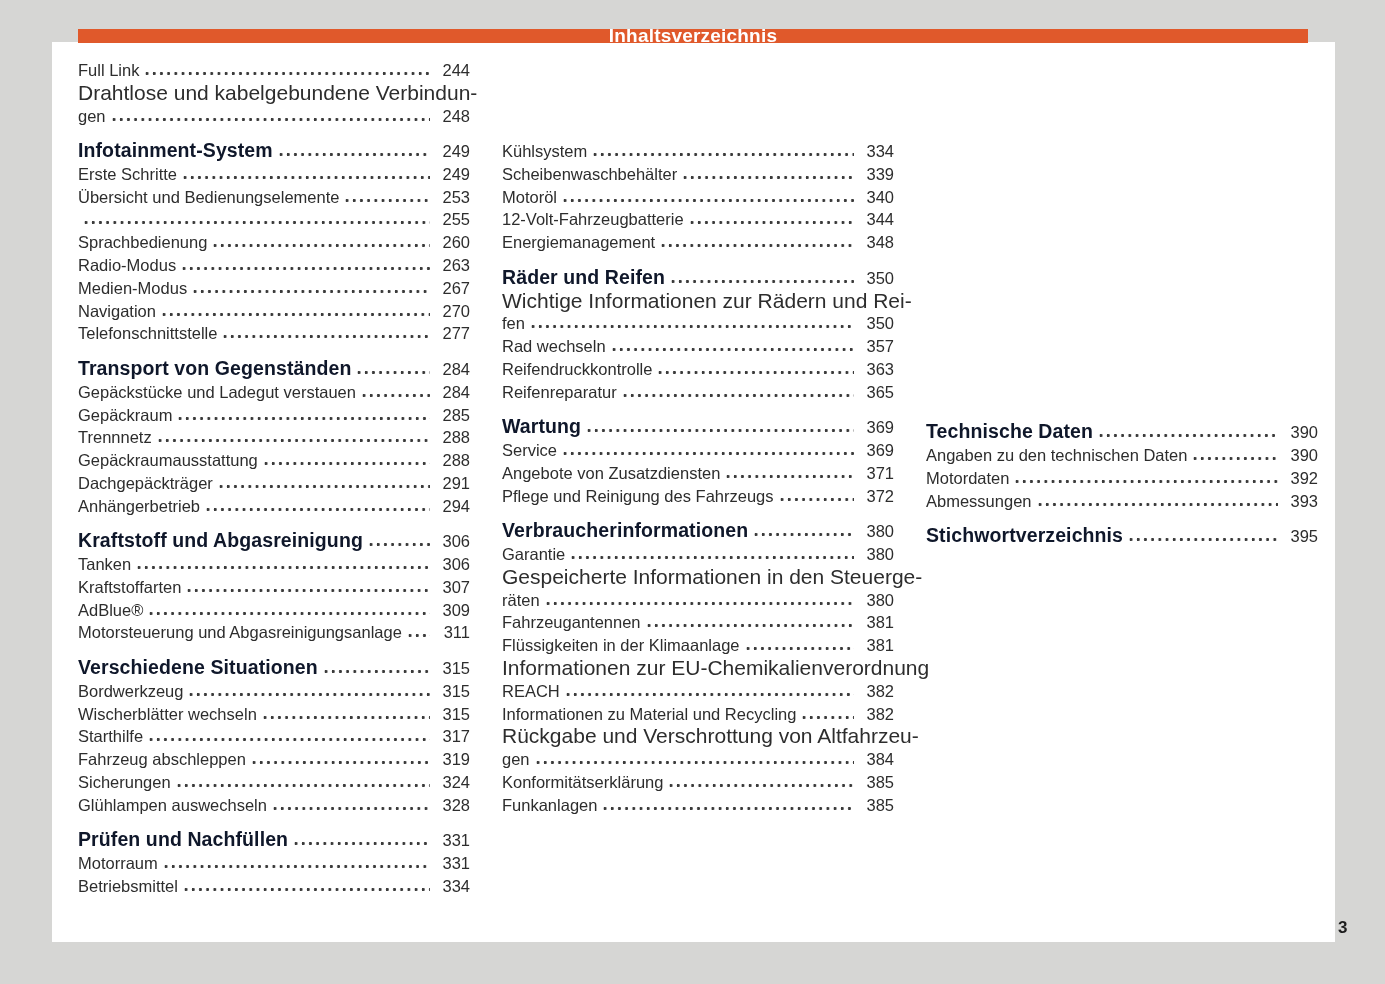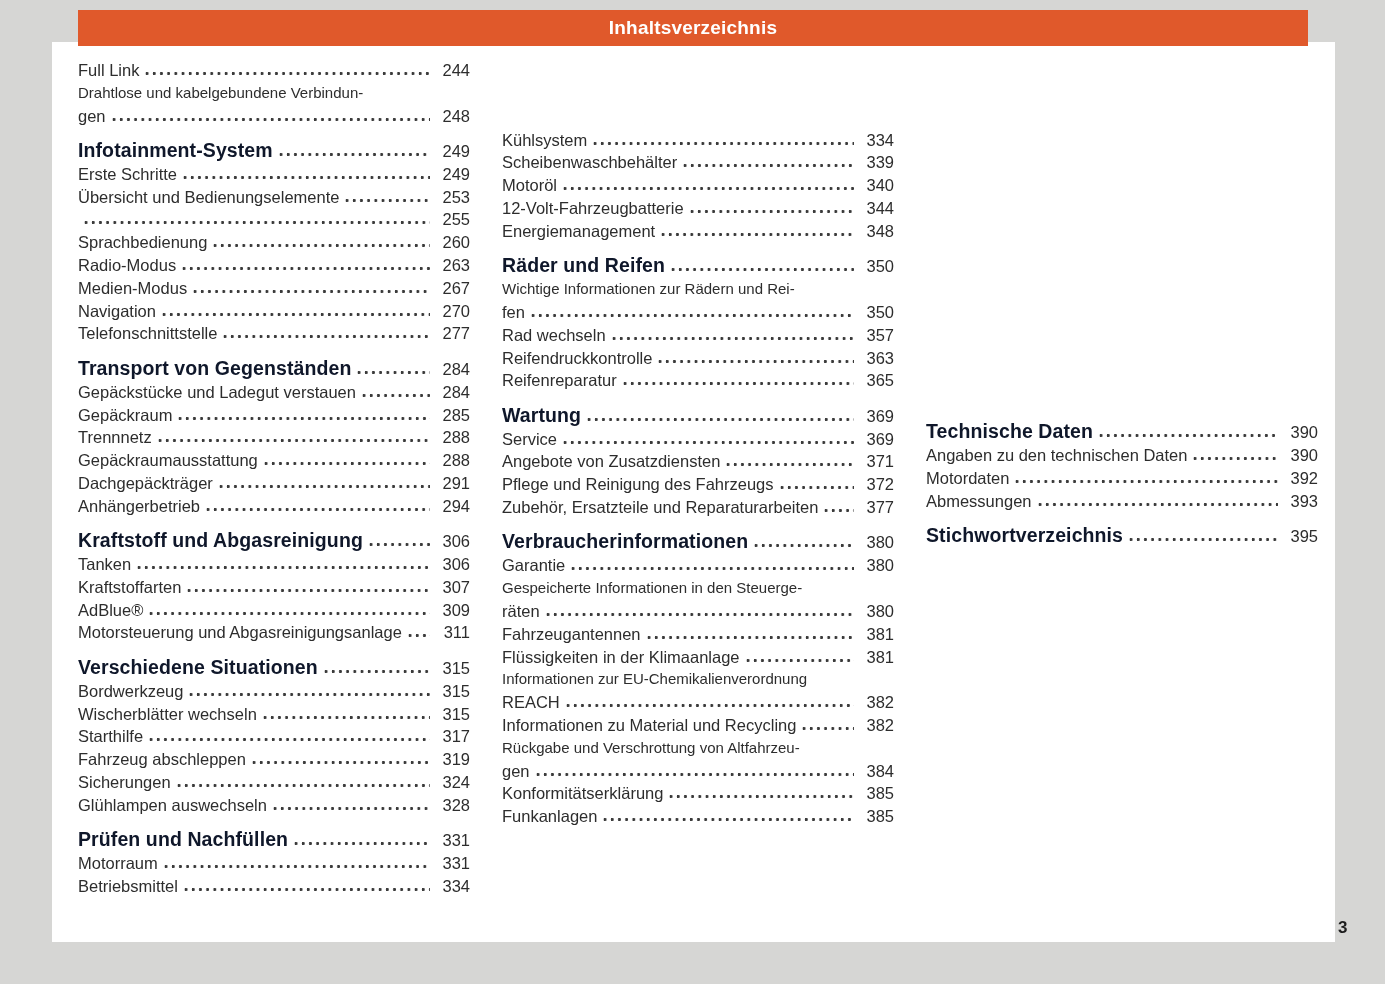--- a/index.html
+++ b/index.html
@@ -12,22 +12,22 @@
     color:#2d2d2d;
   }
   .page {
     position:absolute;
     left:52px; top:42px;
     width:1283px; height:900px;
     background:#ffffff;
   }
   .header-bar {
     position:absolute;
-    left:78px; top:10px;
-    width:1230px; height:36px;
+    left:78px; top:29px;
+    width:1230px; height:14px;
     background:#e0592b;
     display:flex; align-items:center; justify-content:center;
     z-index:2;
   }
   .header-bar .title {
     color:#ffffff;
     font-size:19px;
     font-weight:bold;
     letter-spacing:0.2px;
   }
@@ -51,21 +51,21 @@
   .row.heading { margin-top:9.5px; }
   .row.heading .lbl {
     font-size:19.5px;
     font-weight:bold;
     color:#0f172a;
     line-height:26px;
     letter-spacing:0.1px;
   }
   .lbl { white-space:nowrap; }
   .wrap1 {
-    font-size:15px;
+    font-size:21px;
     line-height:22.8px;
     white-space:nowrap;
   }
   .leader {
     flex:1 1 0;
     min-width:0;
     overflow:hidden;
     height:5px;
     margin:0 4px 1px 5px;
     background-image:radial-gradient(circle at 3px 2.5px, #3a3a3a 1.35px, rgba(0,0,0,0) 1.7px);
@@ -351,25 +351,20 @@
         <div class="row">
           <span class="lbl">Angebote von Zusatzdiensten</span>
           <span class="leader"></span>
           <span class="pg">371</span>
         </div>
         <div class="row">
           <span class="lbl">Pflege und Reinigung des Fahrzeugs</span>
           <span class="leader"></span>
           <span class="pg">372</span>
         </div>
-        <div class="row">
-          <span class="lbl">Zubehör, Ersatzteile und Reparaturarbeiten</span>
-          <span class="leader"></span>
-          <span class="pg">377</span>
-        </div>
       </div>
       <div class="group">
         <div class="row heading">
           <span class="lbl">Verbraucherinformationen</span>
           <span class="leader"></span>
           <span class="pg">380</span>
         </div>
         <div class="row">
           <span class="lbl">Garantie</span>
           <span class="leader"></span>

